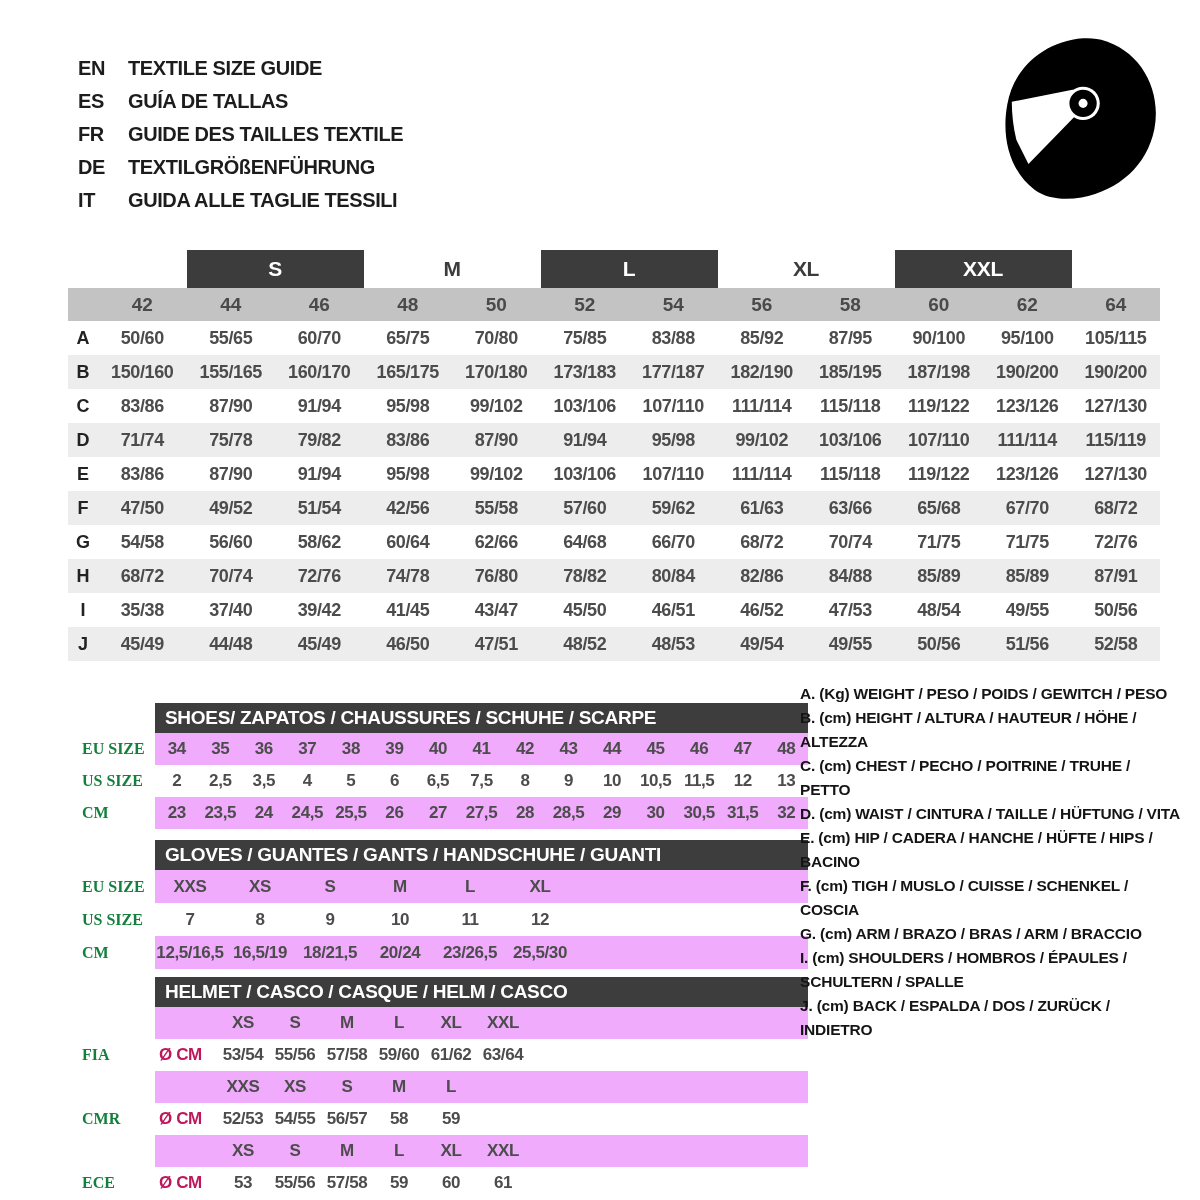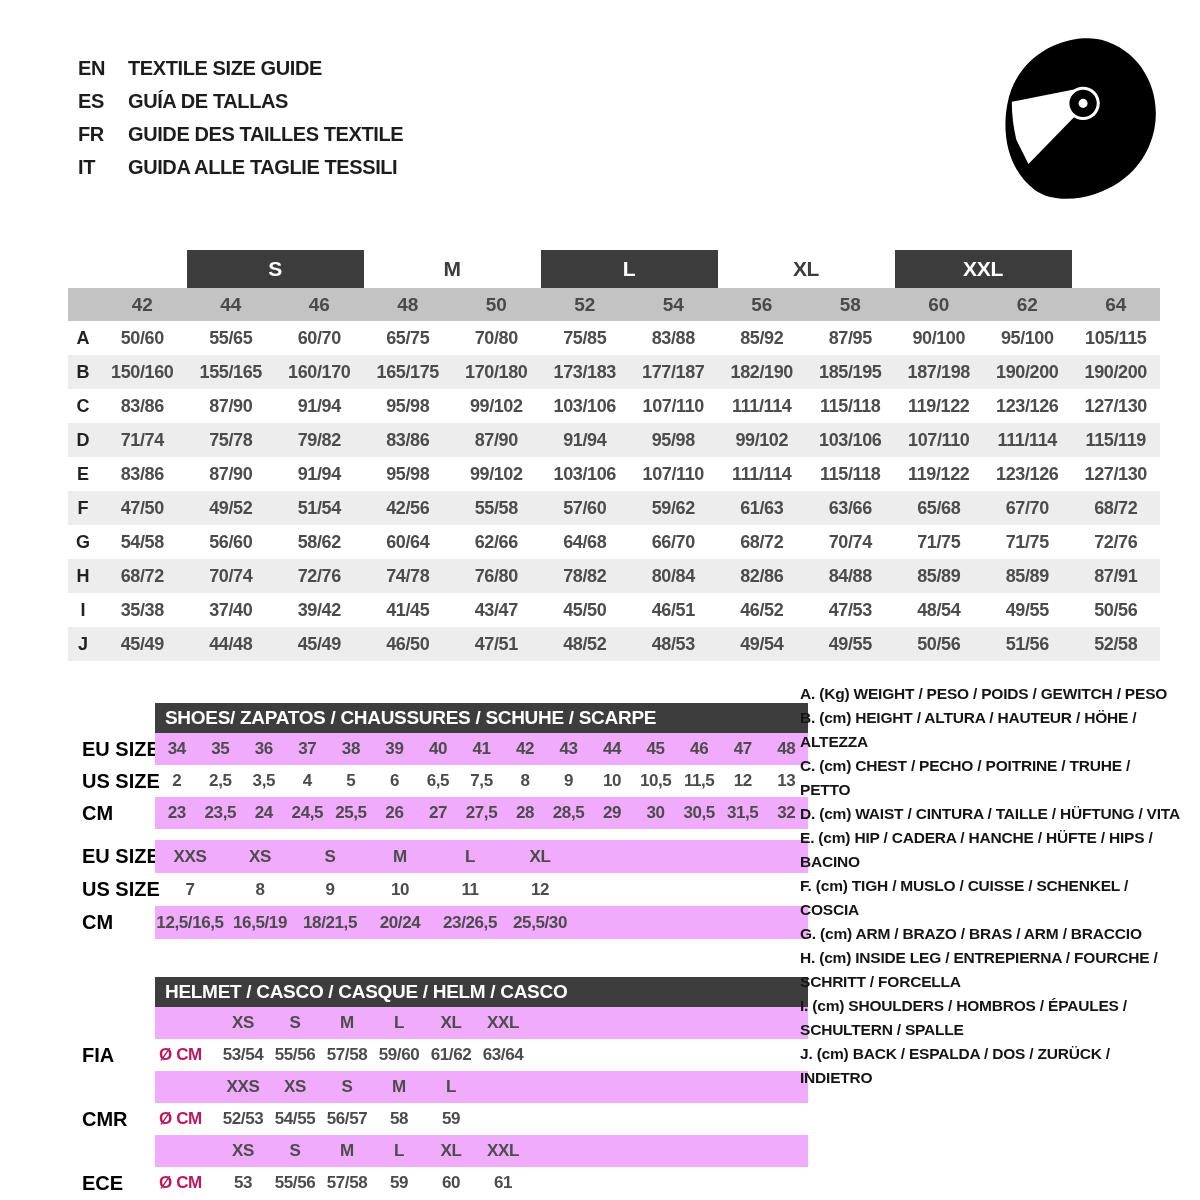--- a/index.html
+++ b/index.html
@@ -32,22 +32,22 @@
   .mc{display:flex;align-items:center;justify-content:center;font-size:18px;
       font-weight:bold;color:#4c4c4c;white-space:nowrap;letter-spacing:-0.4px;}
 
   
   .btable{position:absolute;left:82px;width:726px;margin-top:27px;}
   .bbar{margin-left:73px;height:30px;background:#3d3d3d;color:#ffffff;display:flex;
         align-items:center;padding-left:10px;font-size:19px;font-weight:bold;
         letter-spacing:-0.3px;white-space:nowrap;}
   .brow{display:flex;height:32px;}
   .brow.tall{height:33px;}
-  .blabel{width:73px;flex:0 0 73px;display:flex;align-items:center;font-size:20px;
-          font-weight:bold;color:#000000;white-space:nowrap;}
+  .blabel{width:73px;flex:0 0 73px;display:flex;align-items:center;font-size:16px;
+          font-weight:bold;color:#15803d;white-space:nowrap;font-family:Liberation Serif, serif;}
   .bcells{flex:1;display:grid;}
   .bstripe{background:#f0abfc;}
   .shoes-grid{grid-template-columns:repeat(15,1fr);}
   .gloves-grid{grid-template-columns:repeat(6,70px) 1fr;}
   .helmet-grid{grid-template-columns:62px repeat(6,52px) 1fr;}
   .bcell{display:flex;align-items:center;justify-content:center;font-size:17px;
          font-weight:bold;color:#4c4c4c;white-space:nowrap;letter-spacing:-0.4px;}
   .bcell.unit{justify-content:flex-start;padding-left:4px;color:#be185d;}
 
   
@@ -65,20 +65,24 @@
        <span class="t-code">EN</span>
        <span class="t-text">TEXTILE SIZE GUIDE</span>
       </div>
       <div class="t-row">
        <span class="t-code">ES</span>
        <span class="t-text">GUÍA DE TALLAS</span>
       </div>
       <div class="t-row">
        <span class="t-code">FR</span>
        <span class="t-text">GUIDE DES TAILLES TEXTILE</span>
+      </div>
+      <div class="t-row">
+       <span class="t-code">DE</span>
+       <span class="t-text">TEXTILGRÖßENFÜHRUNG</span>
       </div>
       <div class="t-row">
        <span class="t-code">IT</span>
        <span class="t-text">GUIDA ALLE TAGLIE TESSILI</span>
       </div>
     </div>
 
   <svg class="helmet-art" viewBox="0 0 120 120" xmlns="http://www.w3.org/2000/svg">
     <path fill="#000000" d="M 64 8 C 38 10, 18 28, 14 52 C 10 74, 16 96, 32 108 C 40 114, 52 115, 63 113
          C 88 108, 106 92, 111 68 C 116 42, 102 16, 76 9 C 72 8, 68 8, 64 8 Z"></path>
@@ -324,20 +328,21 @@
             <div class="bcell">30</div>
             <div class="bcell">30,5</div>
             <div class="bcell">31,5</div>
             <div class="bcell">32</div>
           </div>
         </div>
       </div>
   </div>
 
   <div class="btable" style="top:813px;">
+    <div class="bbar">GLOVES / GUANTES / GANTS / HANDSCHUHE / GUANTI</div>
     <div>
         <div class="brow tall">
          <div class="blabel">EU SIZE</div>
          <div class="bcells gloves-grid bstripe">
             <div class="bcell">XXS</div>
             <div class="bcell">XS</div>
             <div class="bcell">S</div>
             <div class="bcell">M</div>
             <div class="bcell">L</div>
             <div class="bcell">XL</div>
@@ -447,18 +452,17 @@
   </div>
 
   <div class="legend">
       <div class="litem">A. (Kg) WEIGHT / PESO / POIDS / GEWITCH / PESO</div>
       <div class="litem">B. (cm) HEIGHT / ALTURA / HAUTEUR / HÖHE / ALTEZZA</div>
       <div class="litem">C. (cm) CHEST / PECHO / POITRINE / TRUHE / PETTO</div>
       <div class="litem">D. (cm) WAIST / CINTURA / TAILLE / HÜFTUNG / VITA</div>
       <div class="litem">E. (cm) HIP / CADERA / HANCHE / HÜFTE / HIPS / BACINO</div>
       <div class="litem">F. (cm) TIGH / MUSLO / CUISSE / SCHENKEL / COSCIA</div>
       <div class="litem">G. (cm) ARM / BRAZO / BRAS / ARM / BRACCIO</div>
-      <div class="litem">H. (cm) INSIDE LEG / ENTREPIERNA / FOURCHE / SCHRITT / FORCELLA</div>
       <div class="litem">I. (cm) SHOULDERS / HOMBROS / ÉPAULES / SCHULTERN / SPALLE</div>
       <div class="litem">J. (cm) BACK / ESPALDA / DOS / ZURÜCK / INDIETRO</div>
     </div>
 
 </div>
 
 </body></html>

